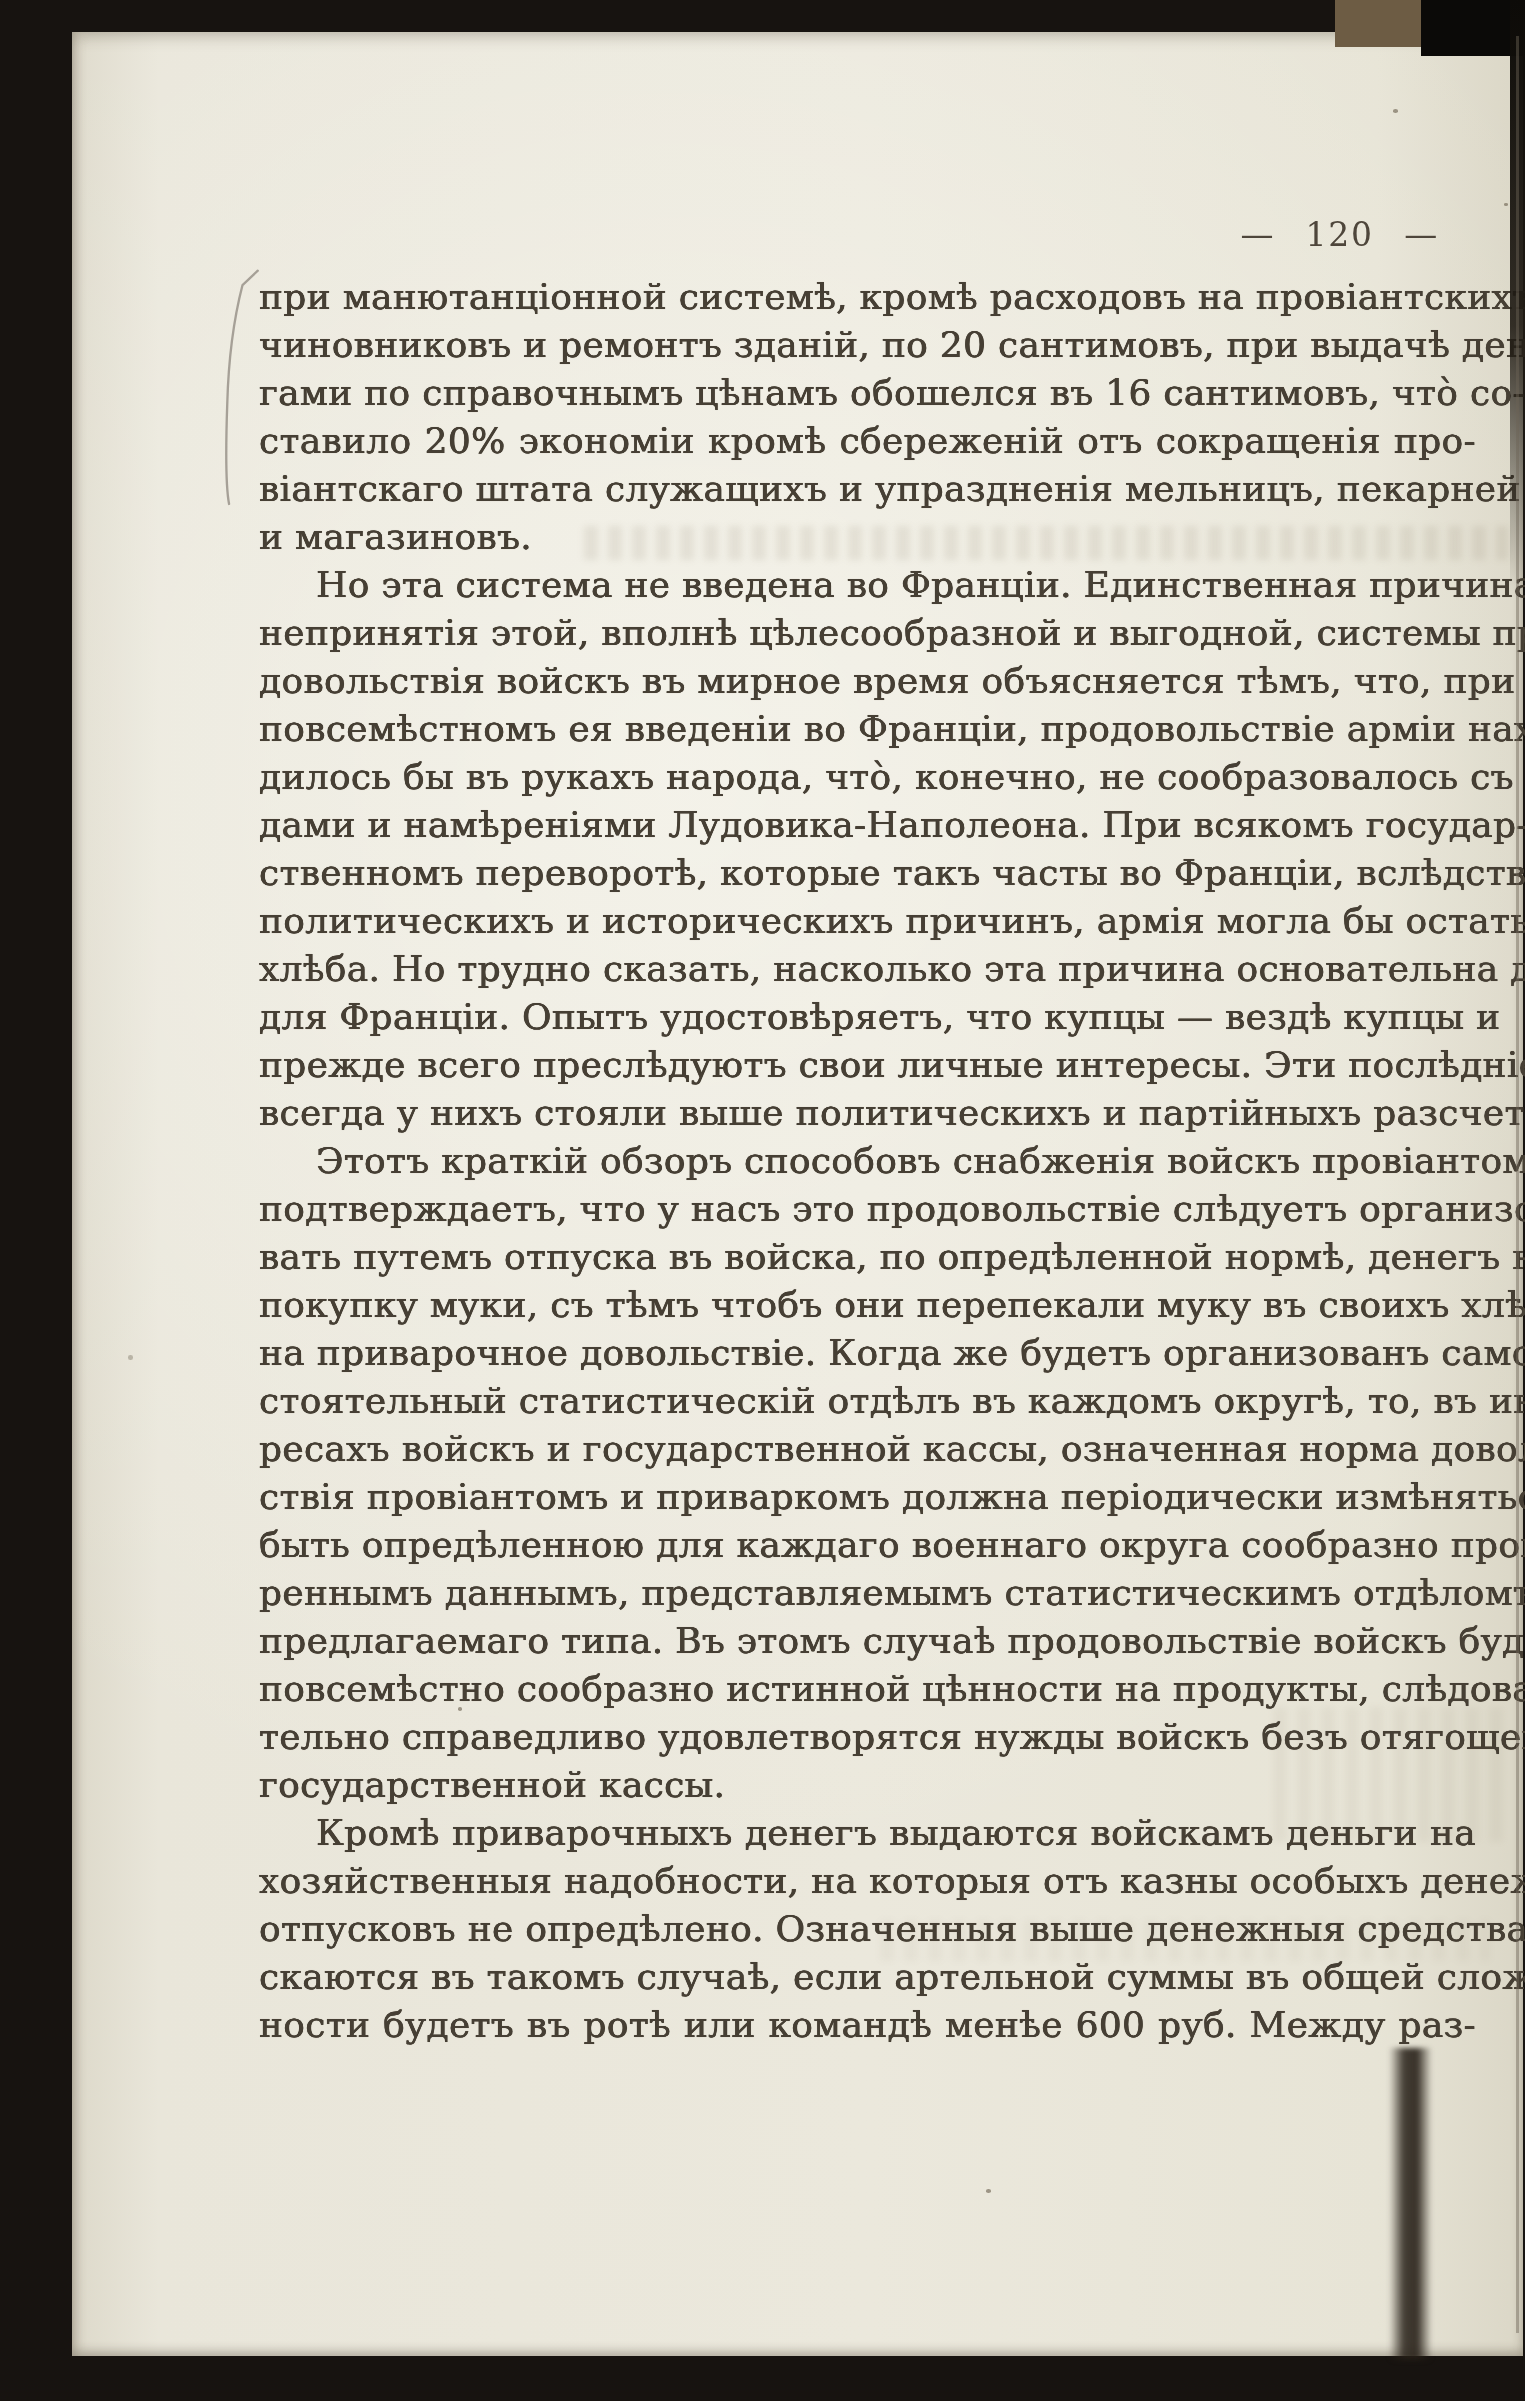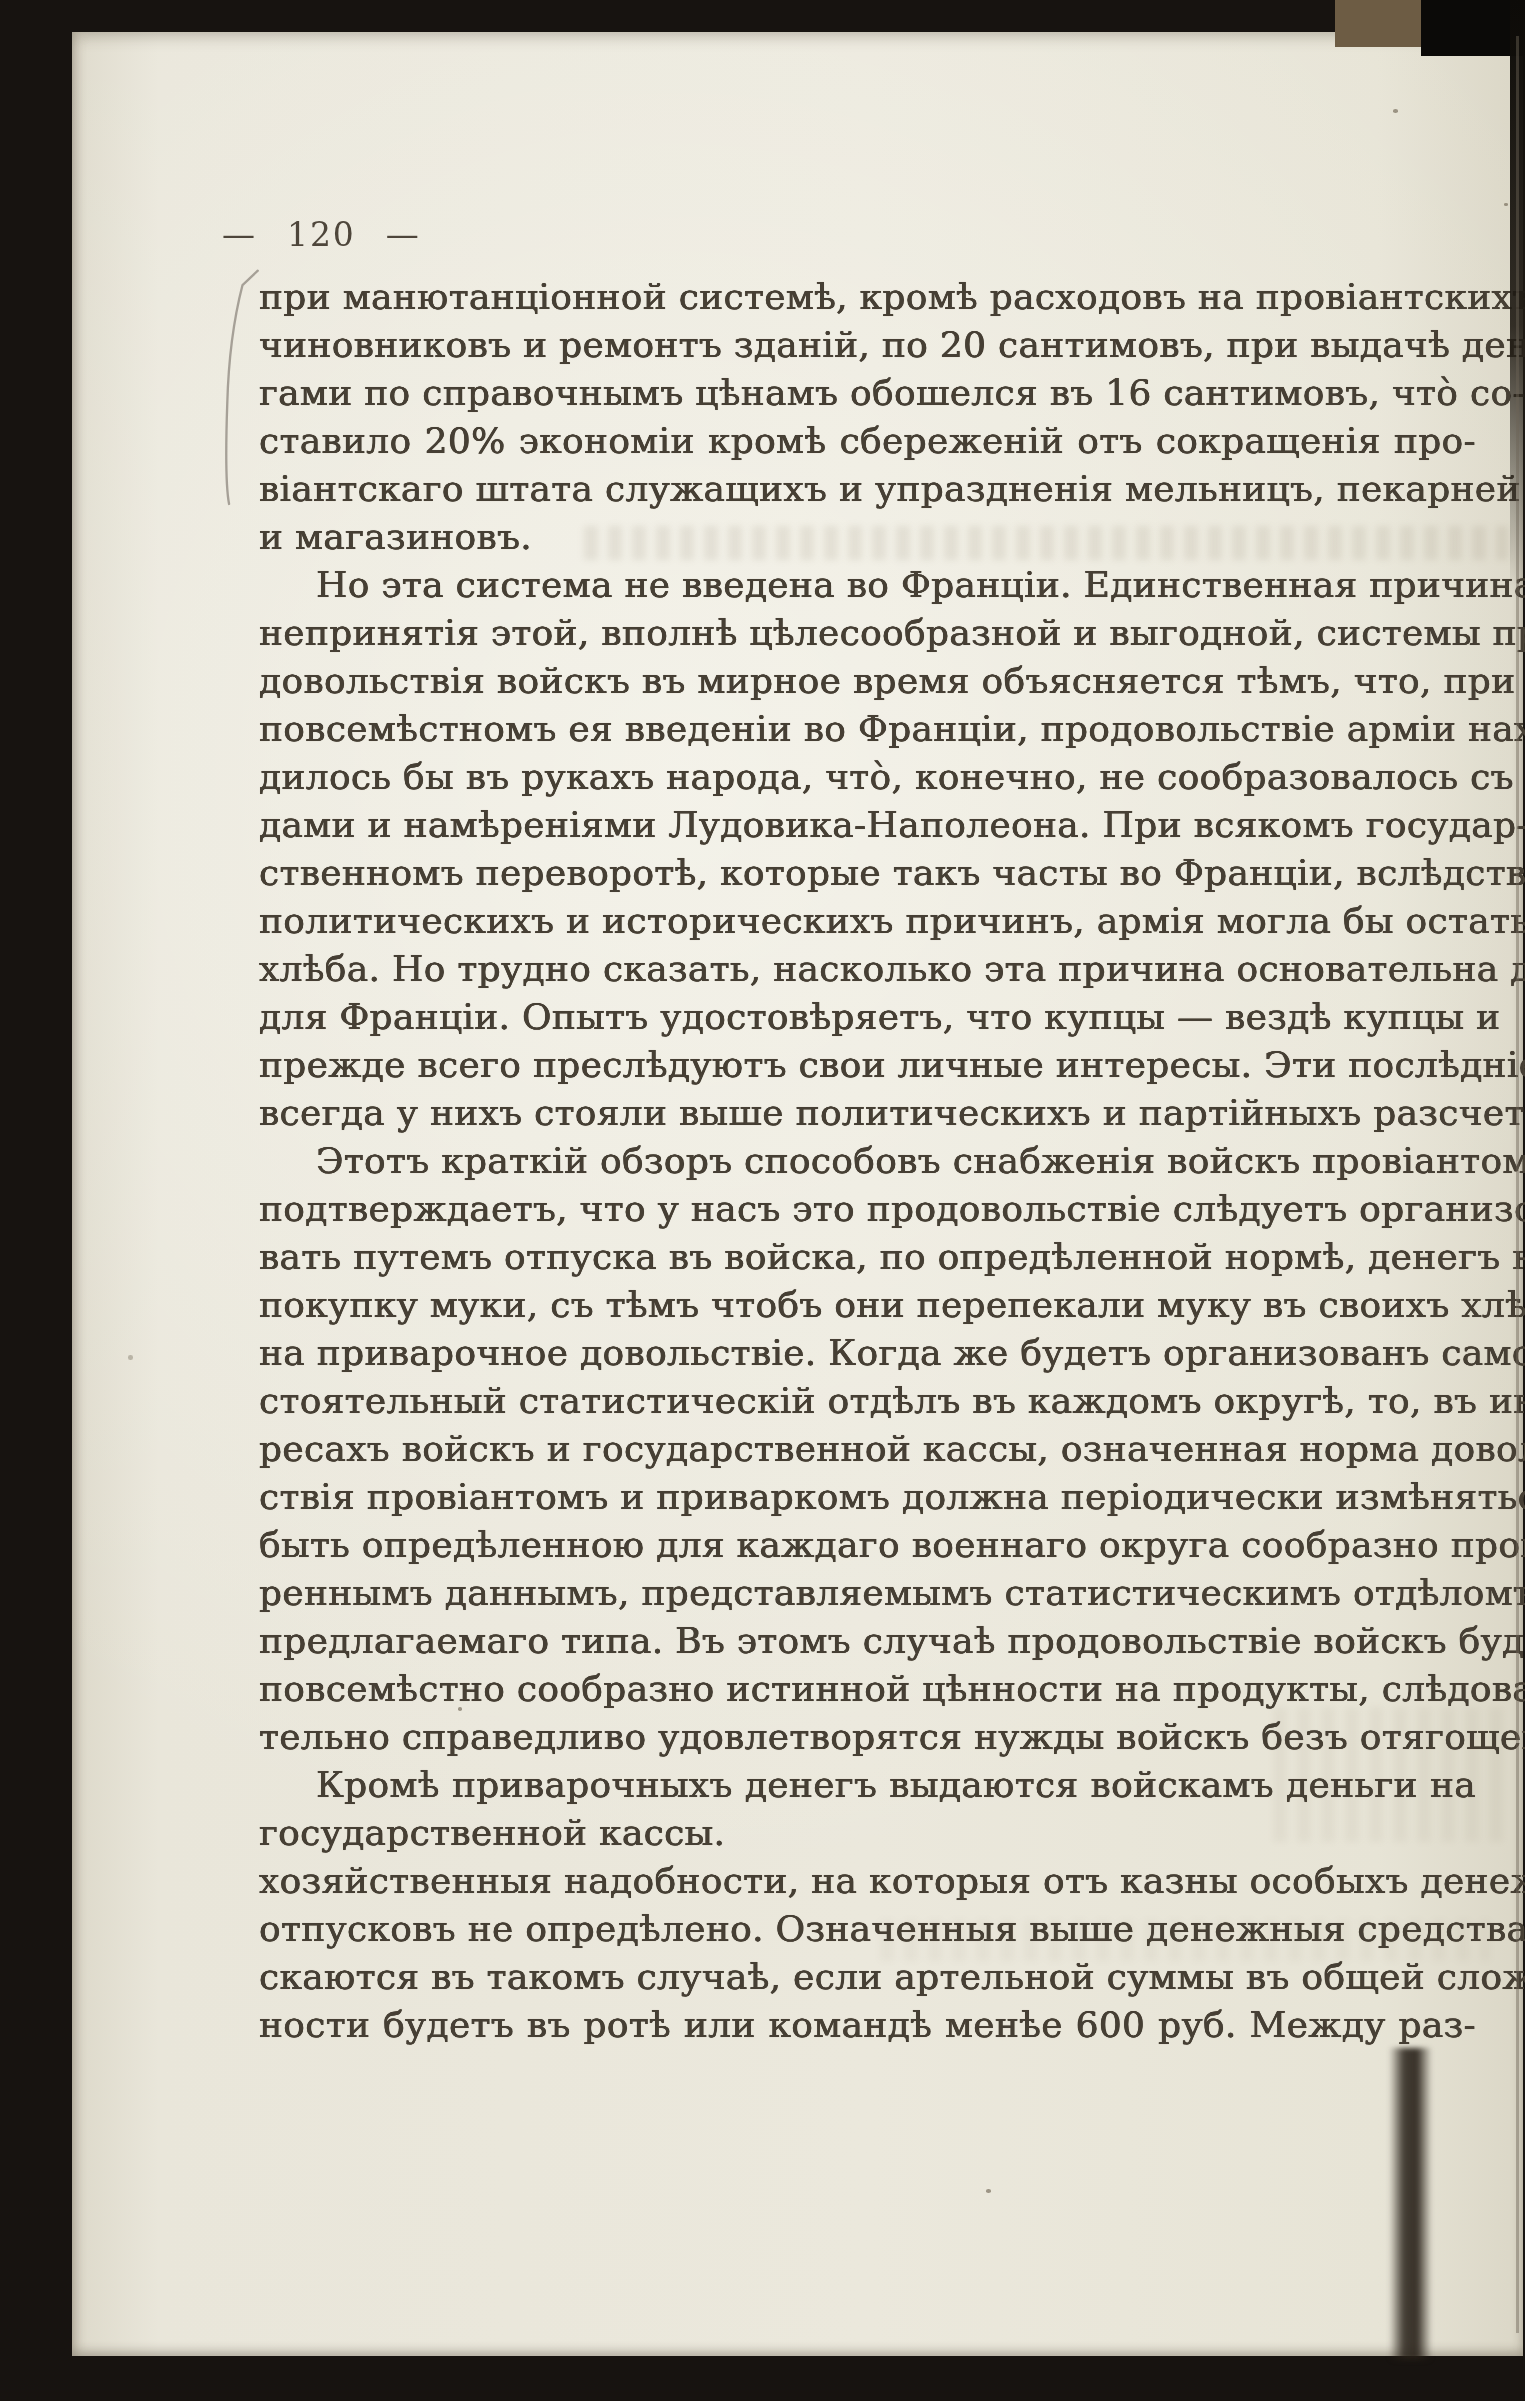--- a/index.html
+++ b/index.html
@@ -26,21 +26,21 @@
          filter:blur(2.7px);}
   
   .ghost{position:absolute;filter:blur(3.6px);opacity:0.55;
          background:repeating-linear-gradient(90deg,rgba(122,108,84,0.22) 0 14.4px,rgba(122,108,84,0) 14.4px 24px);}
   .ghost1{left:583px;top:526px;width:924px;height:34px;}
   .ghost2{left:1273px;top:1707px;width:235px;height:135px;opacity:0.3;}
   .ghost3{left:879px;top:1920px;width:610px;height:41px;opacity:0.25;}
   
   .speck{position:absolute;border-radius:50%;background:rgba(92,82,64,0.55);}
   
-  .pagenum{position:absolute;left:150px;top:183px;width:1217px;text-align:left;
+  .pagenum{position:absolute;left:150px;top:183px;width:1217px;text-align:right;
            font-size:33px;color:#4e463b;word-spacing:18px;letter-spacing:1.8px;}
   .text-block{position:absolute;left:187px;top:241px;width:1217px;
               font-size:36px;line-height:48px;color:#463f34;letter-spacing:0.3px;
               text-shadow:0.3px 0 0 currentColor,-0.3px 0 0 currentColor,0 0 0.9px rgba(70,60,48,0.35);}
   .line{text-align:justify;text-align-last:justify;height:48px;white-space:nowrap;}
   .line.short{text-align-last:left;}
   .line.indent{padding-left:57px;}
   
   .pencil{position:absolute;left:0;top:0;pointer-events:none;}
 </style>
@@ -82,22 +82,22 @@
         <div class="line">покупку муки, съ тѣмъ чтобъ они перепекали муку въ своихъ хлѣбо-</div>
         <div class="line">на приварочное довольствіе. Когда же будетъ организованъ само-</div>
         <div class="line">стоятельный статистическій отдѣлъ въ каждомъ округѣ, то, въ инте-</div>
         <div class="line">ресахъ войскъ и государственной кассы, означенная норма доволь-</div>
         <div class="line">ствія провіантомъ и приваркомъ должна періодически измѣняться и</div>
         <div class="line">быть опредѣленною для каждаго военнаго округа сообразно провѣ-</div>
         <div class="line">реннымъ даннымъ, представляемымъ статистическимъ отдѣломъ нами</div>
         <div class="line">предлагаемаго типа. Въ этомъ случаѣ продовольствіе войскъ будетъ</div>
         <div class="line">повсемѣстно сообразно истинной цѣнности на продукты, слѣдова-</div>
         <div class="line">тельно справедливо удовлетворятся нужды войскъ безъ отягощенія</div>
+        <div class="line short">государственной кассы.</div>
         <div class="line indent">Кромѣ приварочныхъ денегъ выдаются войскамъ деньги на</div>
-        <div class="line short">государственной кассы.</div>
         <div class="line">хозяйственныя надобности, на которыя отъ казны особыхъ денежныхъ</div>
         <div class="line">отпусковъ не опредѣлено. Означенныя выше денежныя средства отпу-</div>
         <div class="line">скаются въ такомъ случаѣ, если артельной суммы въ общей слож-</div>
         <div class="line">ности будетъ въ ротѣ или командѣ менѣе 600 руб. Между раз-</div>
       </div>
 
     <svg class="pencil" width="1451" height="2324" viewBox="0 0 1617 2590">
       <path d="M 207 266 l -17 16 q -15 58 -17 132 q -3 86 2 112" fill="none" stroke="#99938a" stroke-width="2.6" stroke-linecap="round" opacity="0.85"></path>
     </svg>
 

